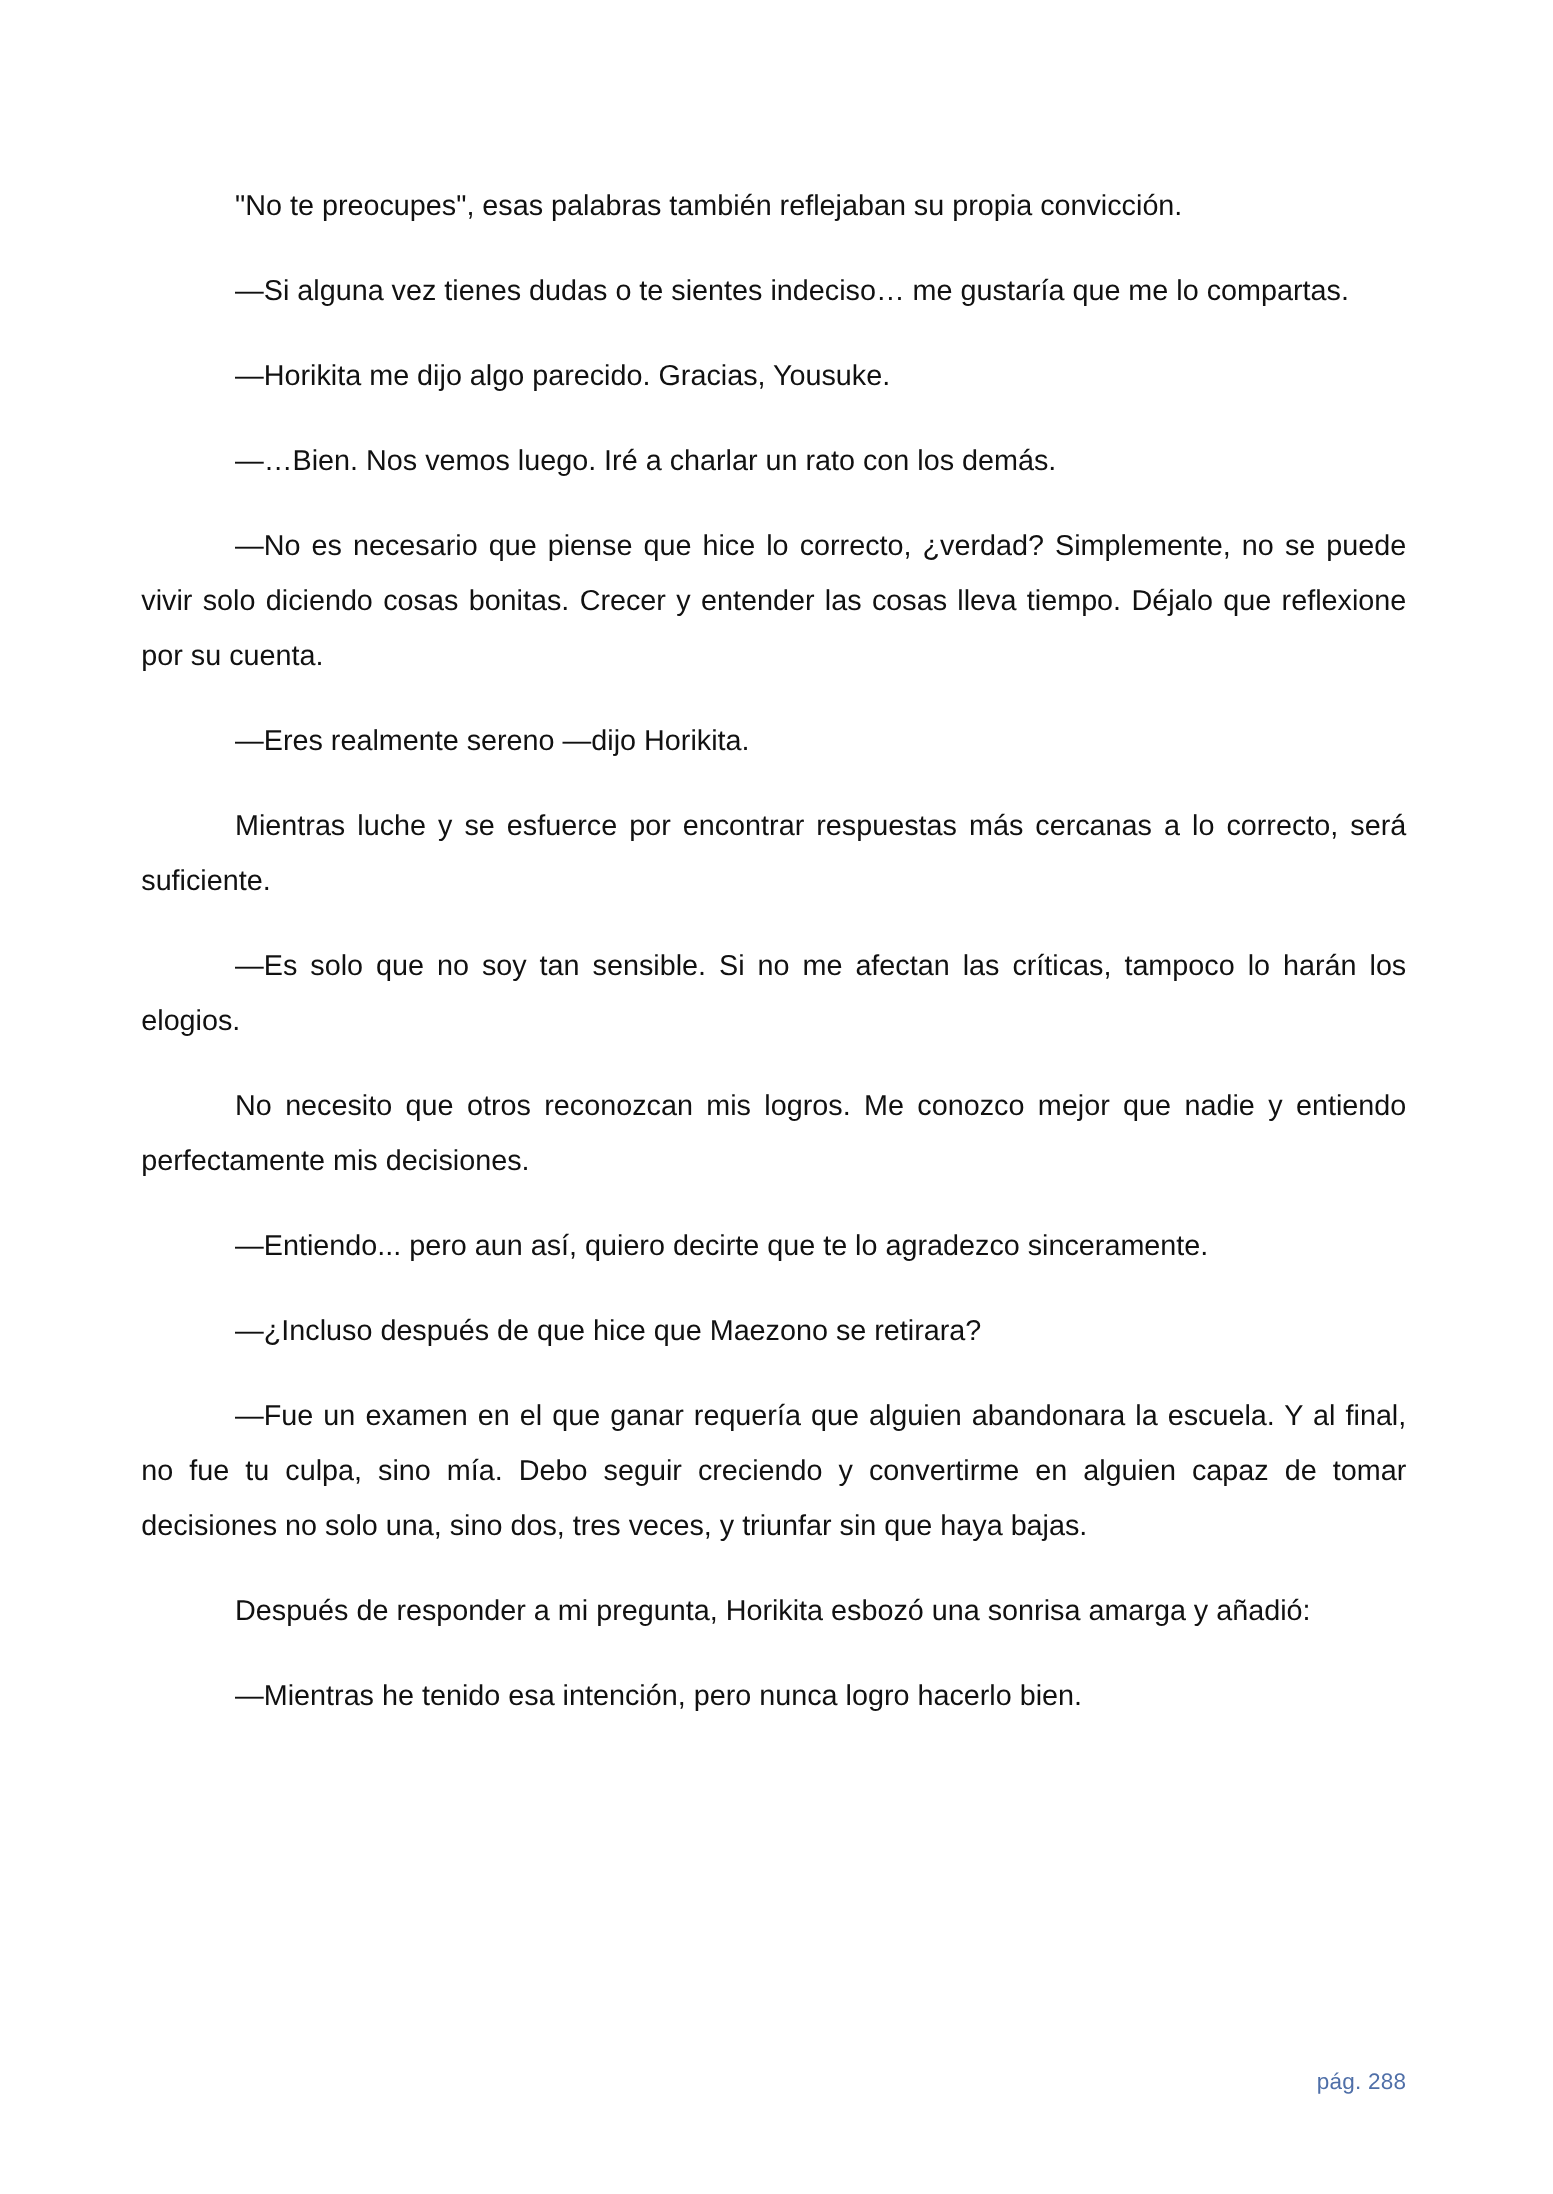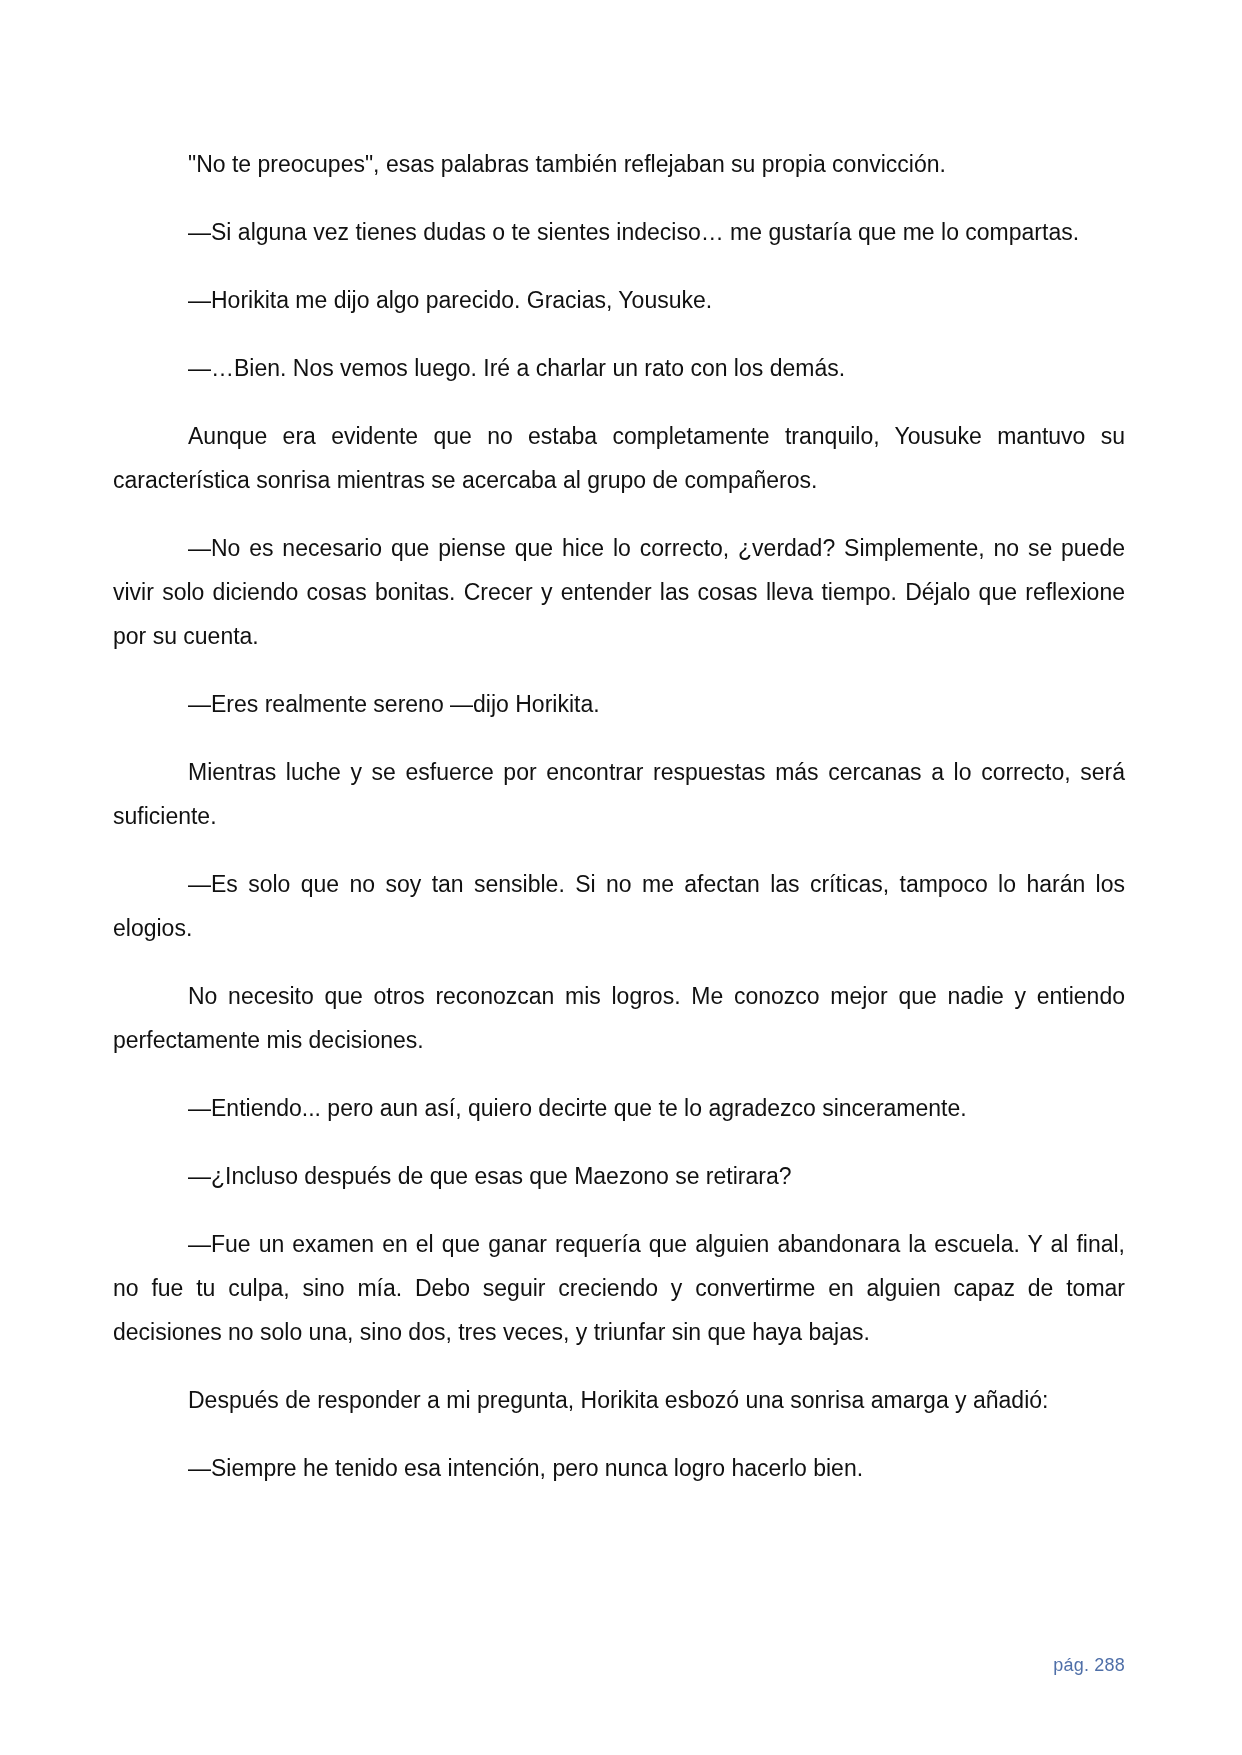--- a/index.html
+++ b/index.html
@@ -49,26 +49,25 @@
   </style>
 </head>
 <body>
 
 <div class="page">
   <div class="text-body">
     <p class="para">"No te preocupes", esas palabras también reflejaban su propia convicción.</p>
     <p class="para">—Si alguna vez tienes dudas o te sientes indeciso… me gustaría que me lo compartas.</p>
     <p class="para">—Horikita me dijo algo parecido. Gracias, Yousuke.</p>
     <p class="para">—…Bien. Nos vemos luego. Iré a charlar un rato con los demás.</p>
-    <p class="para">Aunque era evidente que no estaba completamente tranquilo, Yousuke mantuvo su característica sonrisa mientras se acercaba al grupo de compañeros.</p>
     <p class="para">—No es necesario que piense que hice lo correcto, ¿verdad? Simplemente, no se puede vivir solo diciendo cosas bonitas. Crecer y entender las cosas lleva tiempo. Déjalo que reflexione por su cuenta.</p>
     <p class="para">—Eres realmente sereno —dijo Horikita.</p>
     <p class="para">Mientras luche y se esfuerce por encontrar respuestas más cercanas a lo correcto, será suficiente.</p>
     <p class="para">—Es solo que no soy tan sensible. Si no me afectan las críticas, tampoco lo harán los elogios.</p>
     <p class="para">No necesito que otros reconozcan mis logros. Me conozco mejor que nadie y entiendo perfectamente mis decisiones.</p>
     <p class="para">—Entiendo... pero aun así, quiero decirte que te lo agradezco sinceramente.</p>
-    <p class="para">—¿Incluso después de que esas que Maezono se retirara?</p>
+    <p class="para">—¿Incluso después de que hice que Maezono se retirara?</p>
     <p class="para">—Fue un examen en el que ganar requería que alguien abandonara la escuela. Y al final, no fue tu culpa, sino mía. Debo seguir creciendo y convertirme en alguien capaz de tomar decisiones no solo una, sino dos, tres veces, y triunfar sin que haya bajas.</p>
     <p class="para">Después de responder a mi pregunta, Horikita esbozó una sonrisa amarga y añadió:</p>
-    <p class="para">—Siempre he tenido esa intención, pero nunca logro hacerlo bien.</p>
+    <p class="para">—Mientras he tenido esa intención, pero nunca logro hacerlo bien.</p>
   </div>
   <div class="page-number">pág. 288</div>
 </div>
 
 </body></html>

